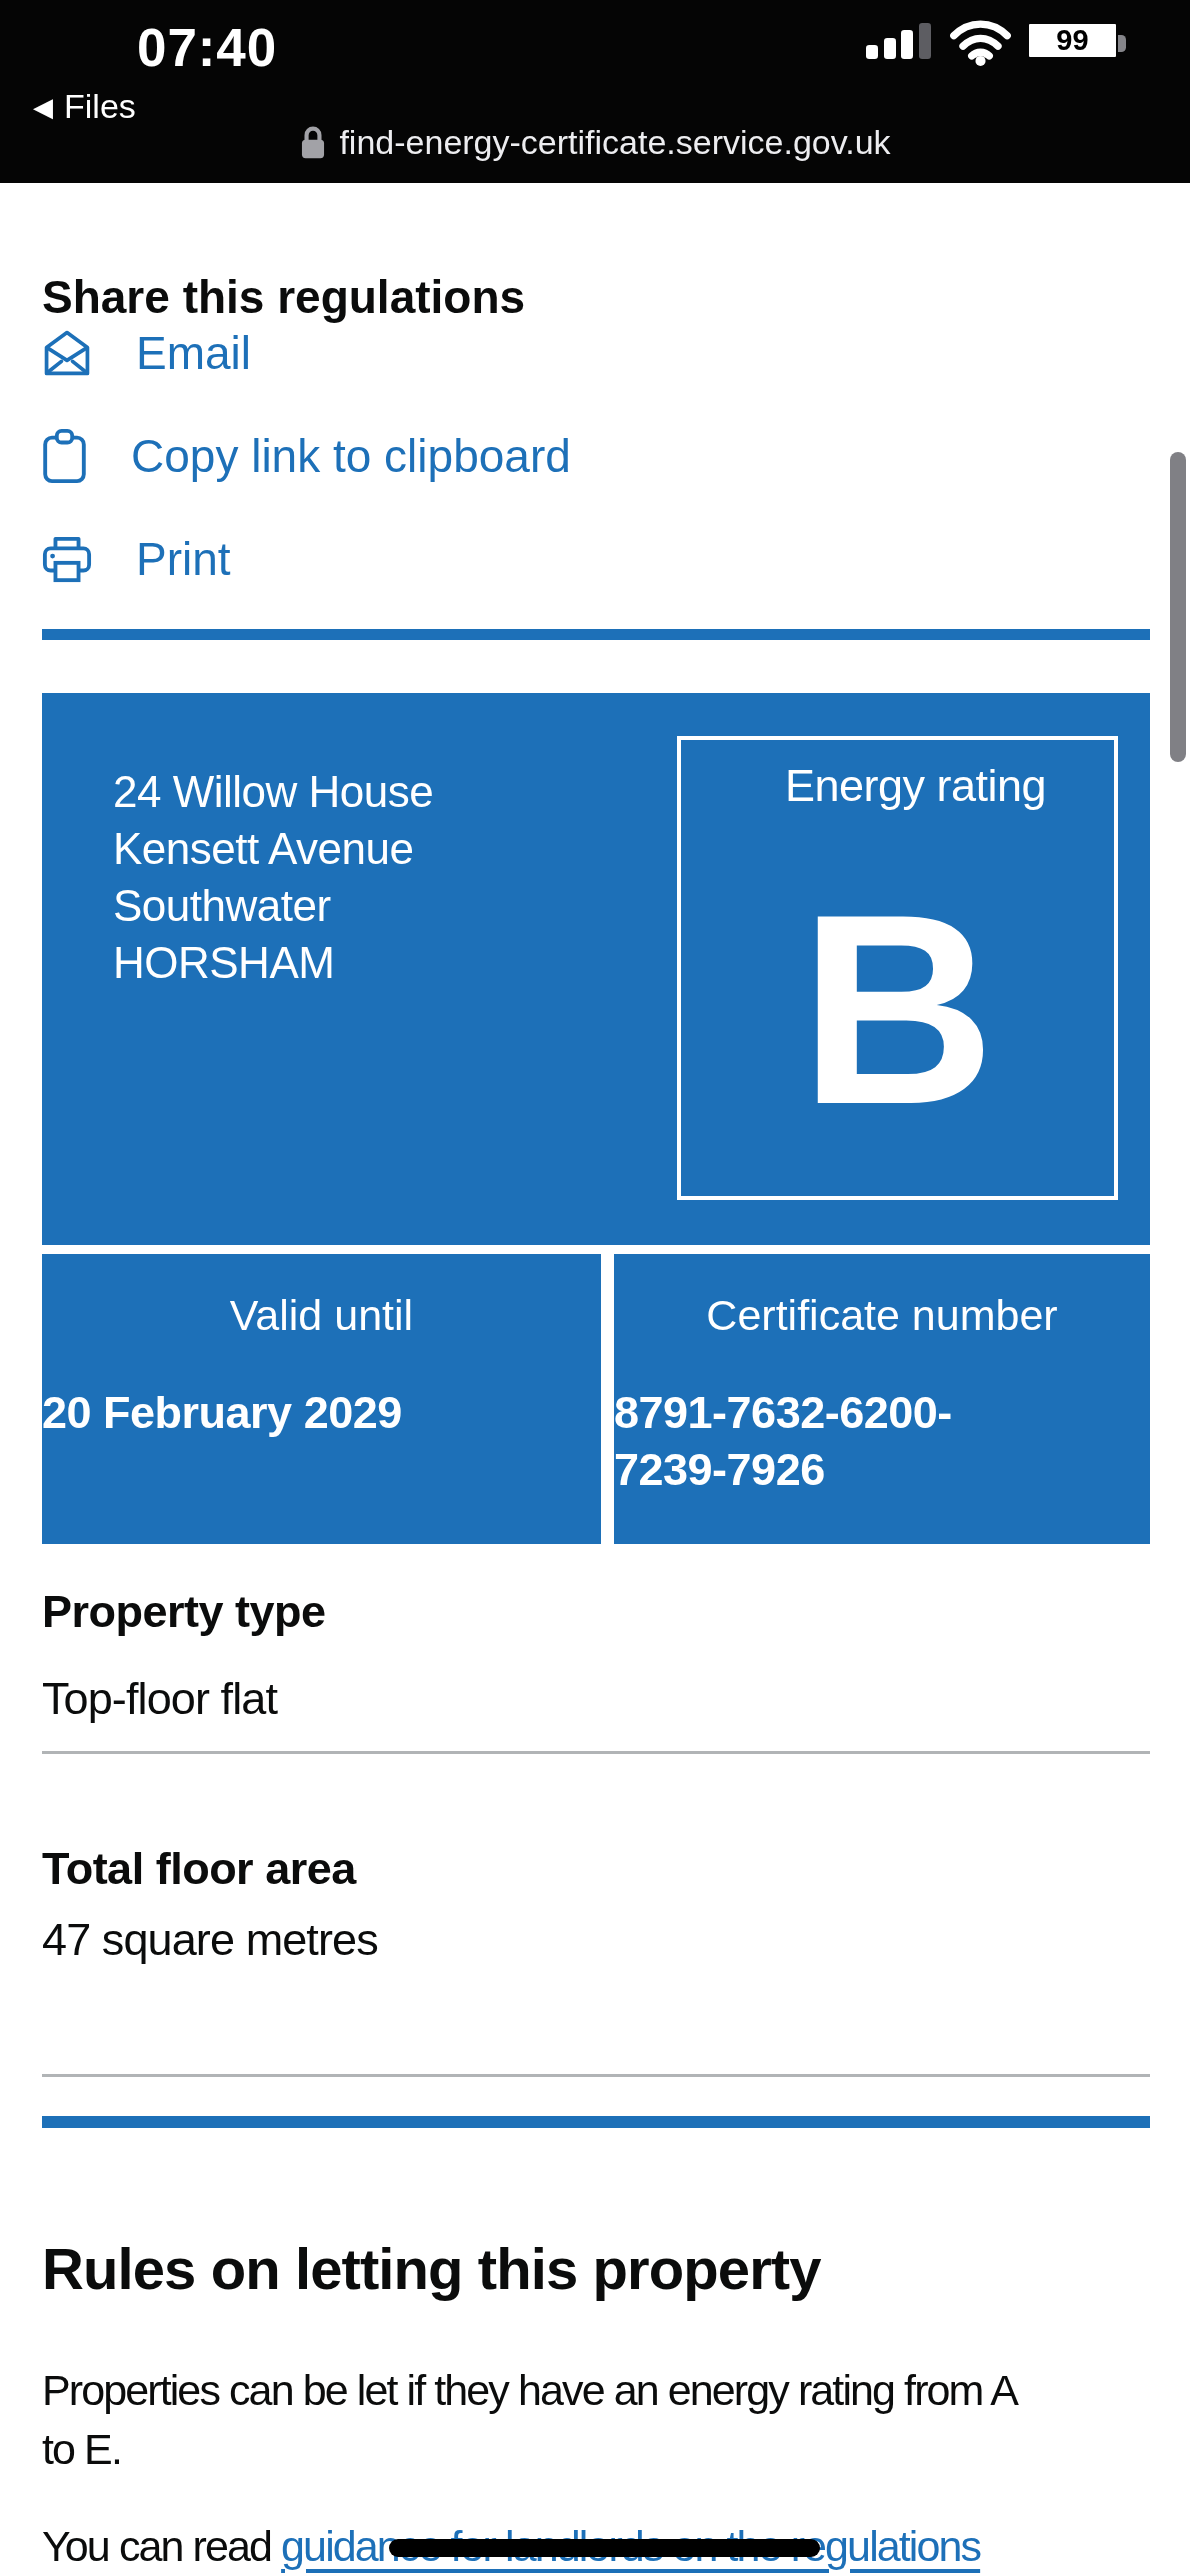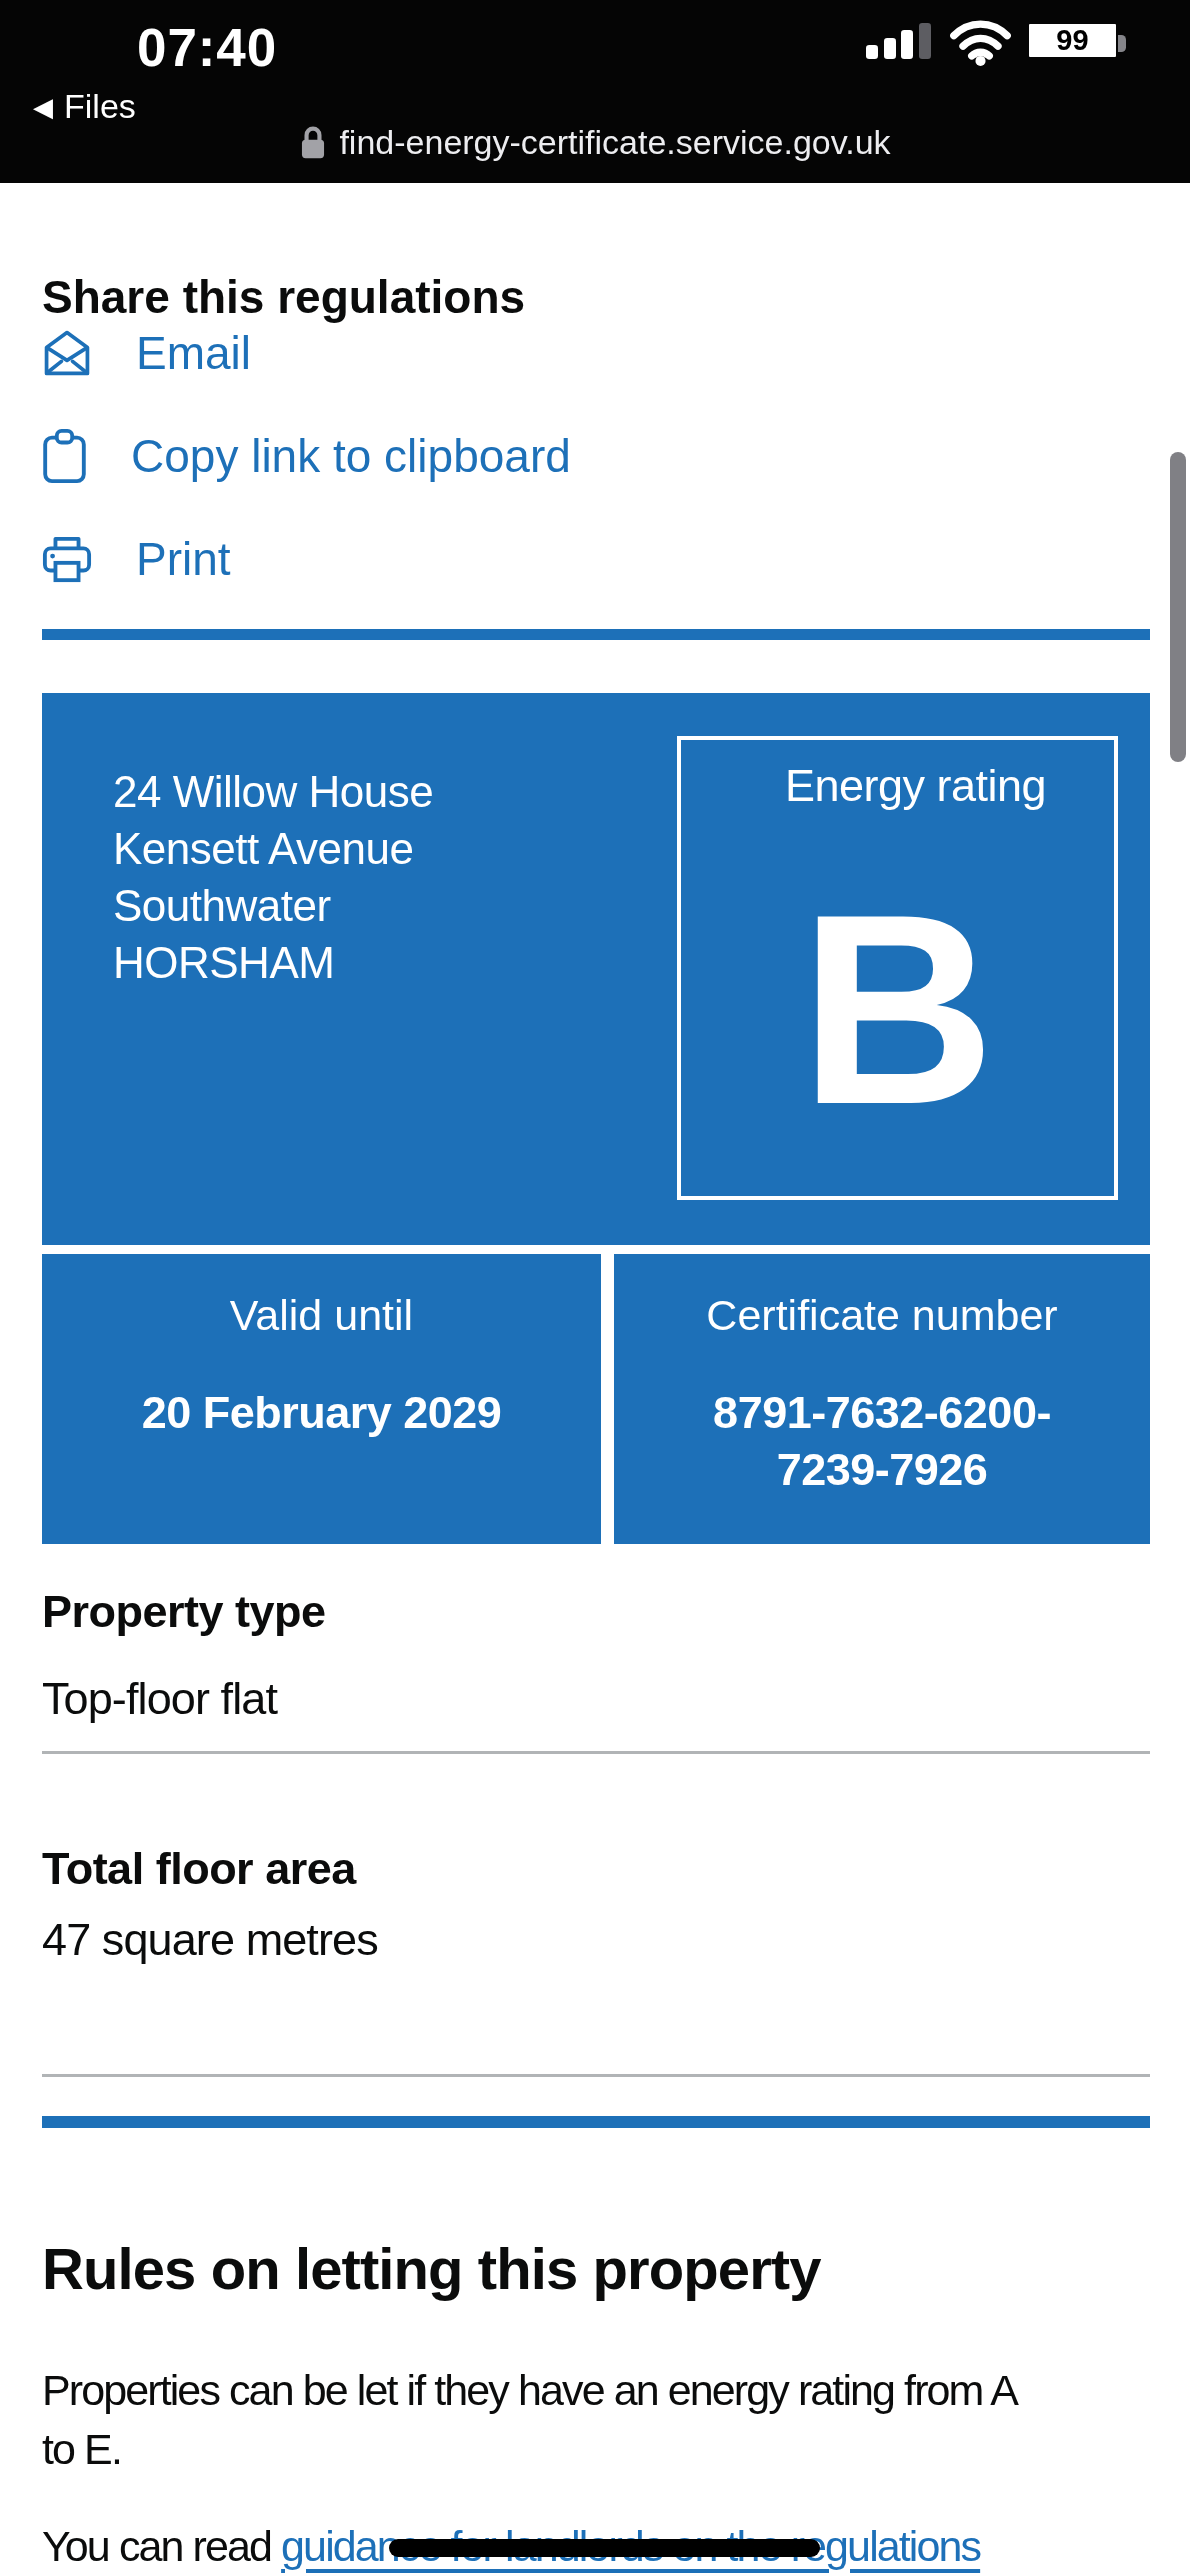--- a/index.html
+++ b/index.html
@@ -51,21 +51,21 @@
                 border:4.6px solid #ffffff; box-sizing:border-box; }
   .energy-label { position:absolute; left:0; top:20.4px; width:100%; text-align:center;
                   font-size:45px; letter-spacing:-0.5px;padding-left:18px; }
   .energy-letter { position:absolute; left:0; top:130px; width:100%; text-align:center;
                    font-size:271px; line-height:278px; font-weight:700; }
 
   .cell { position:absolute; top:1254px; height:290px; background:#1d70b8; color:#ffffff; }
   .cell-left  { left:42px;  width:559px; }
   .cell-right { left:614px; width:536px; }
   .cell-label { position:absolute; left:0; top:37px; width:100%; text-align:center; font-size:43px; }
-  .cell-value { position:absolute; left:0; top:130px; width:100%; text-align:center;
+  .cell-value { position:absolute; left:0; top:130px; width:100%; text-align:left;
                 font-size:45px; font-weight:700; line-height:57px; letter-spacing:-0.5px; }
 
   
   .detail-label { position:absolute; left:42px; font-size:45px; font-weight:700; letter-spacing:-0.5px; }
   .detail-value { position:absolute; left:42px; font-size:45px; letter-spacing:-0.9px; }
   .pt-label { top:1586px; } .pt-value { top:1652px;margin-top:21px; }
   .fa-label { top:1843px; } .fa-value { top:1914px; }
   .gray-rule { position:absolute; left:42px; width:1108px; height:2.8px; background:#b1b4b6; }
   .ghr1 { top:1751px; } .ghr2 { top:2074px; }
 

